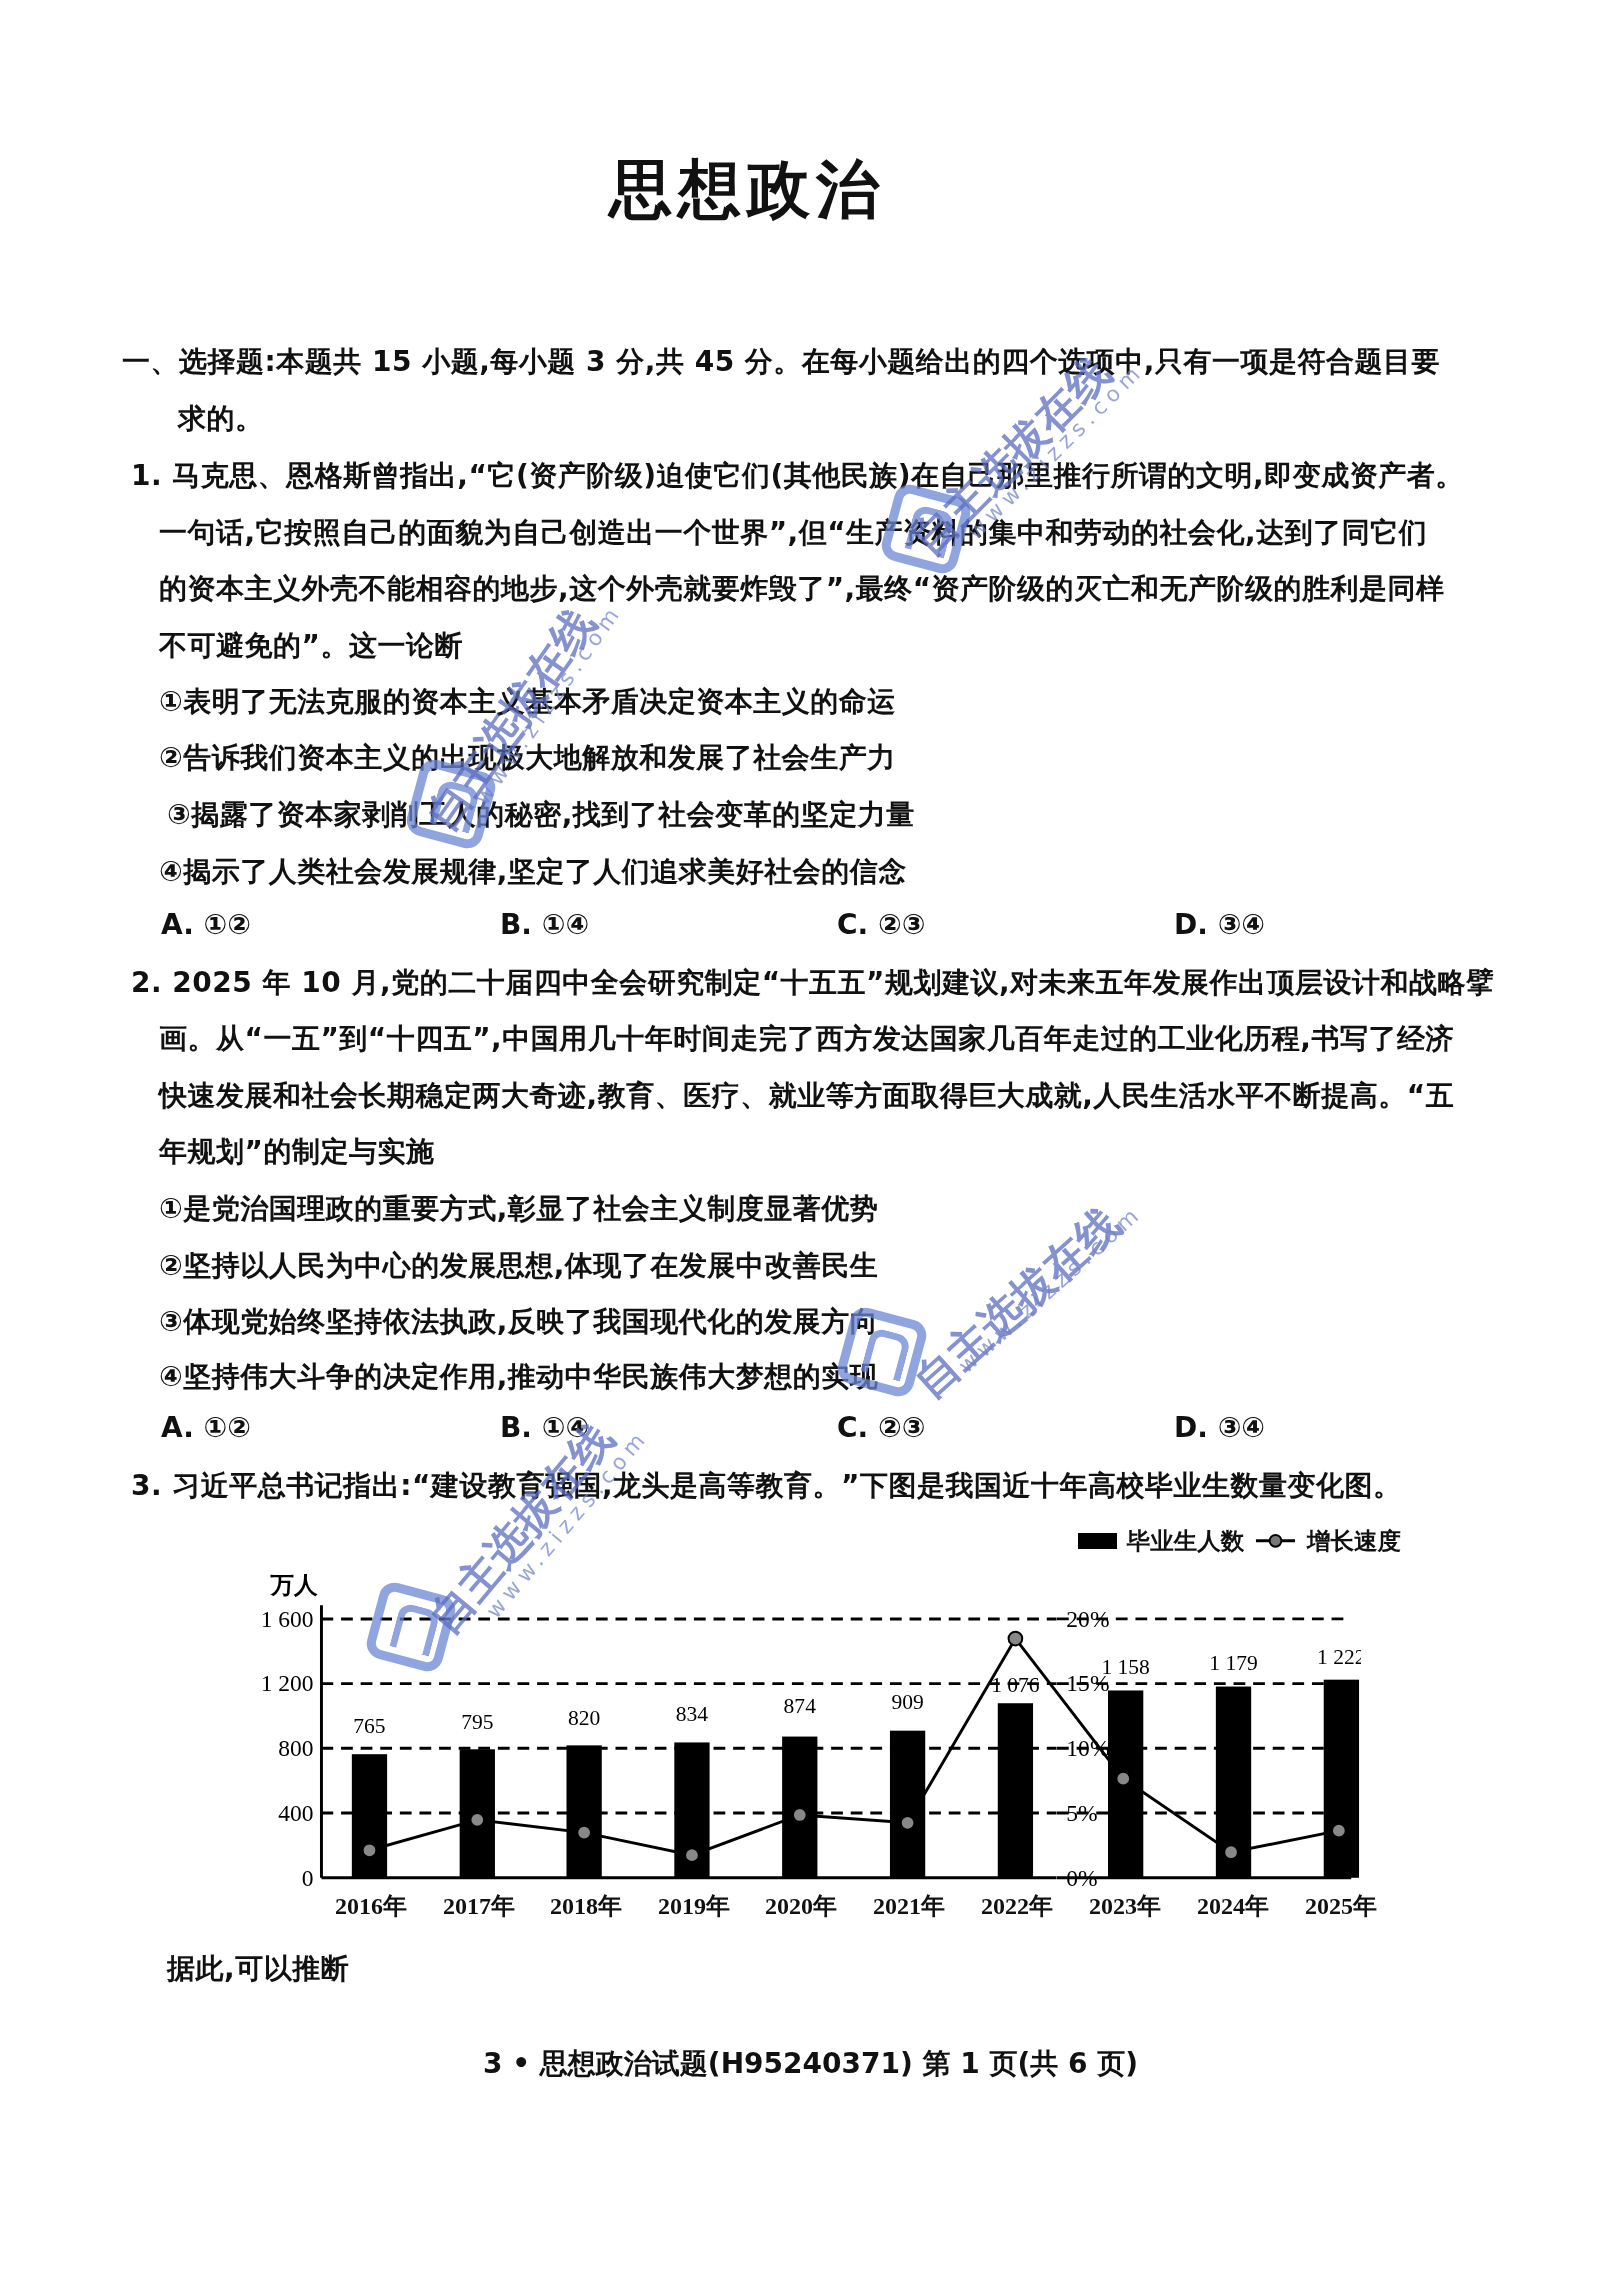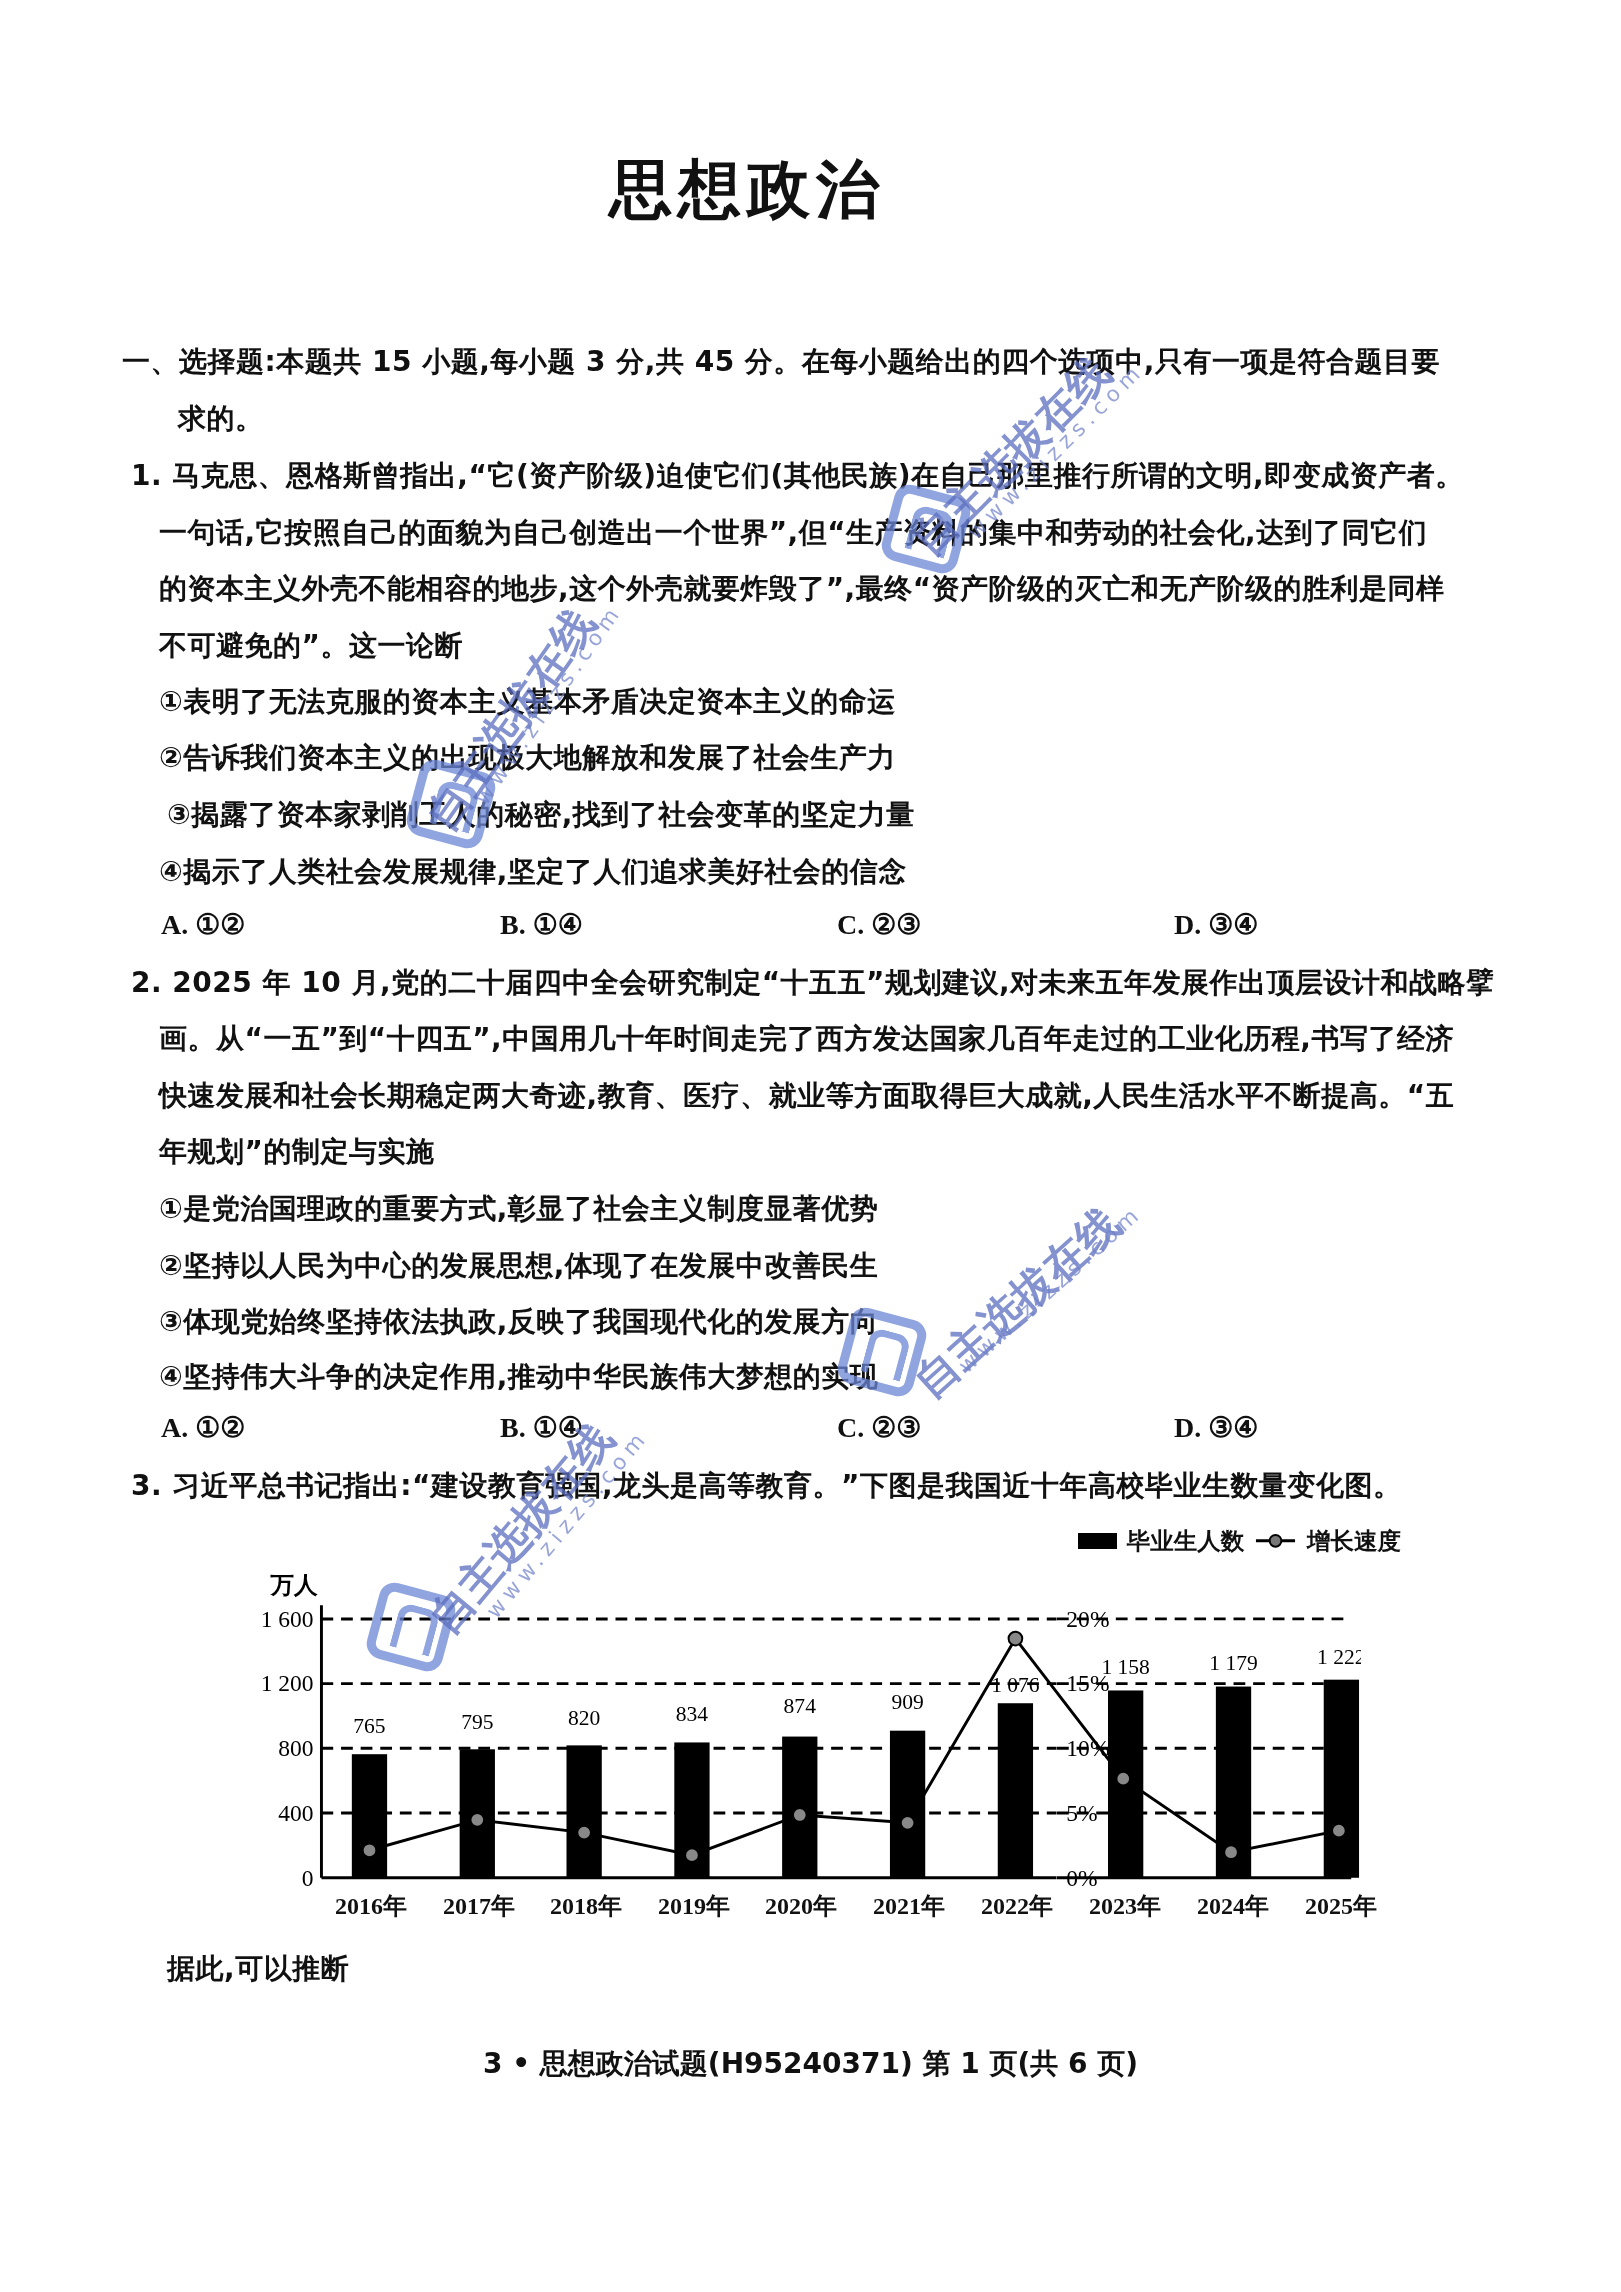--- a/index.html
+++ b/index.html
@@ -2,21 +2,21 @@
 <html><head>
 <meta charset="utf-8">
 <style>
   html, body { margin: 0; padding: 0; background: #ffffff; }
   body { width: 1621px; height: 2293px; position: relative; overflow: hidden;
          font-family: "DejaVu Sans", "Liberation Sans", sans-serif; color: #111; }
   .title { position: absolute; top: 147px; left: 0; width: 1494px; text-align: center;
            font-size: 63px; font-weight: bold; letter-spacing: 5.9px; }
   .line { position: absolute; font-size: 28px; font-weight: bold; white-space: nowrap; letter-spacing: 0.5px; }
   .opt-row { position: absolute; font-size: 28px; font-weight: bold; }
-  .opt-row span { position: absolute; white-space: nowrap; font-family: Liberation Serif, serif; }
+  .opt-row span { position: absolute; white-space: nowrap; }
   .footer { position: absolute; top: 2045px; left: 0; width: 1621px; text-align: center;
             font-size: 28px; font-weight: bold; }
   .legend { position: absolute; top: 1525px; left: 1078px; font-size: 23.5px; font-weight: bold; display: flex; align-items: center; gap: 9.8px; }
   .legend .sw-bar { width: 39px; height: 15.7px; background: #000; display: inline-block; }
   .legend .sw-line { width: 43px; height: 19.6px; display: inline-block; }
   .chart { position: absolute; left: 245px; top: 1558px; }
   .wm { position: absolute; color: #5b6ebf; opacity: 0.75; font-weight: bold; transform-origin: left bottom; white-space: nowrap; }
   .wm-url { position: absolute; color: #6f80c9; opacity: 0.7; font-size: 21.6px; letter-spacing: 5.9px; transform-origin: left bottom; white-space: nowrap; }
   .logo { position: absolute; width: 78px; height: 78px; border: 9.8px solid #6b86d6; border-radius: 15.7px; opacity: 0.75; box-sizing: border-box; transform: rotate(15deg); }
   .logo::after { content: ""; position: absolute; left: 13.7px; top: 7.8px; width: 27.4px; height: 39px; border: 7.8px solid #6b86d6; border-bottom: none; border-radius: 13.7px 13.7px 0 0; }

